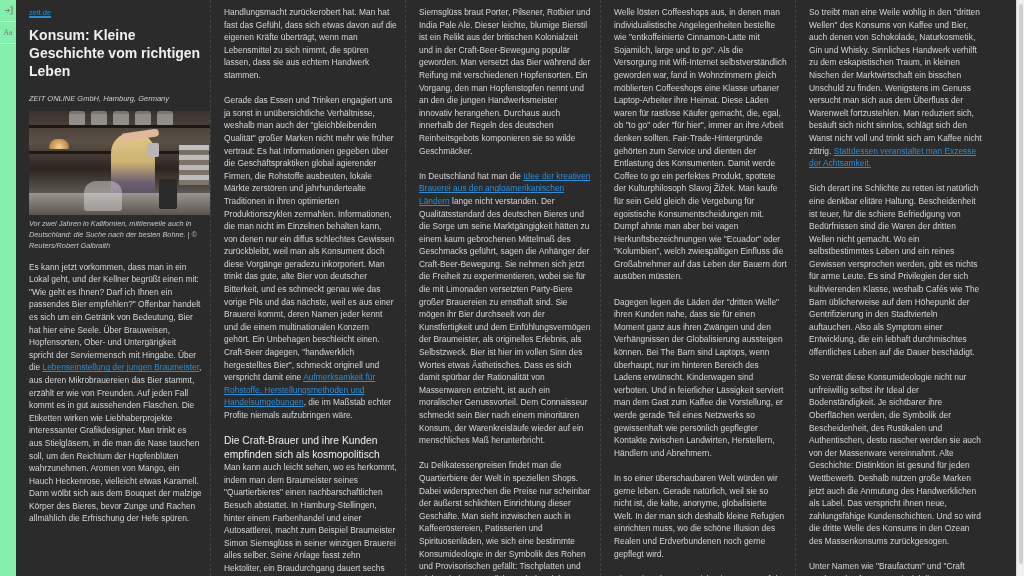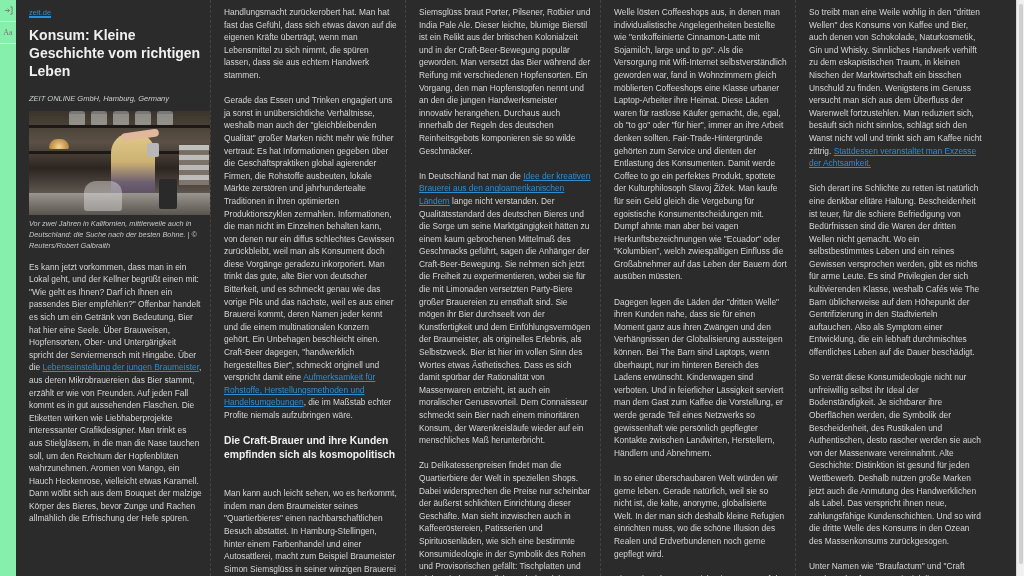--- a/index.html
+++ b/index.html
@@ -49,21 +49,21 @@
   .photo .lamp { position: absolute; left: 20px; top: 28px; width: 20px; height: 10px; border-radius: 10px 10px 2px 2px; background: radial-gradient(circle at 50% 80%, #f7d68c, #a0682b); }
   .photo .person { position: absolute; left: 82px; top: 22px; width: 44px; height: 82px; border-radius: 20px 20px 4px 4px; background: linear-gradient(180deg, #e1c98a 0%, #cdb272 35%, #6e5f72 60%, #41394a 100%); }
   .photo .arm { position: absolute; left: 92px; top: 20px; width: 38px; height: 8px; border-radius: 4px; background: #e0b89b; transform: rotate(-8deg); }
   .photo .cup { position: absolute; left: 118px; top: 32px; width: 12px; height: 14px; background: #b7b7b7; border-radius: 2px; }
   .photo .counter { position: absolute; left: 0; right: 0; bottom: 0; height: 22px; background: linear-gradient(180deg, #9b958f, #5a544f); }
   .photo .bigjar { position: absolute; left: 55px; bottom: 4px; width: 38px; height: 30px; border-radius: 12px 12px 3px 3px; background: rgba(225,225,225,0.45); }
   .photo .grinder { position: absolute; left: 130px; bottom: 6px; width: 18px; height: 30px; background: #2a2a2a; border-radius: 2px; }
   .photo .cups { position: absolute; right: 6px; top: 34px; width: 30px; height: 40px; background: repeating-linear-gradient(180deg, #ddd 0 5px, #8c8278 5px 10px); opacity: 0.8; }
 
   .caption { font-size: 7.3px; line-height: 11px; font-style: italic; color: #c8c8c8; margin-top: 3px; }
-  .subhead { font-size: 10.3px; line-height: 13.5px; font-weight: bold; color: #f0f0f0; margin: 4px 0 26px; }
+  .subhead { font-size: 10.3px; line-height: 13.5px; font-weight: normal; color: #f0f0f0; margin: 4px 0 0; }
 
   .scrollbar {
     position: absolute; right: 0; top: 0; width: 8px; height: 576px; background: #f0f0f0; border-left: 1px solid #d8d8d8;
   }
   .scroll-thumb { position: absolute; left: 2px; top: 4px; width: 4px; height: 560px; background: #cfcfcf; border-radius: 2px; }
 </style>
 </head>
 <body>
 
 <div class="toolbar">

